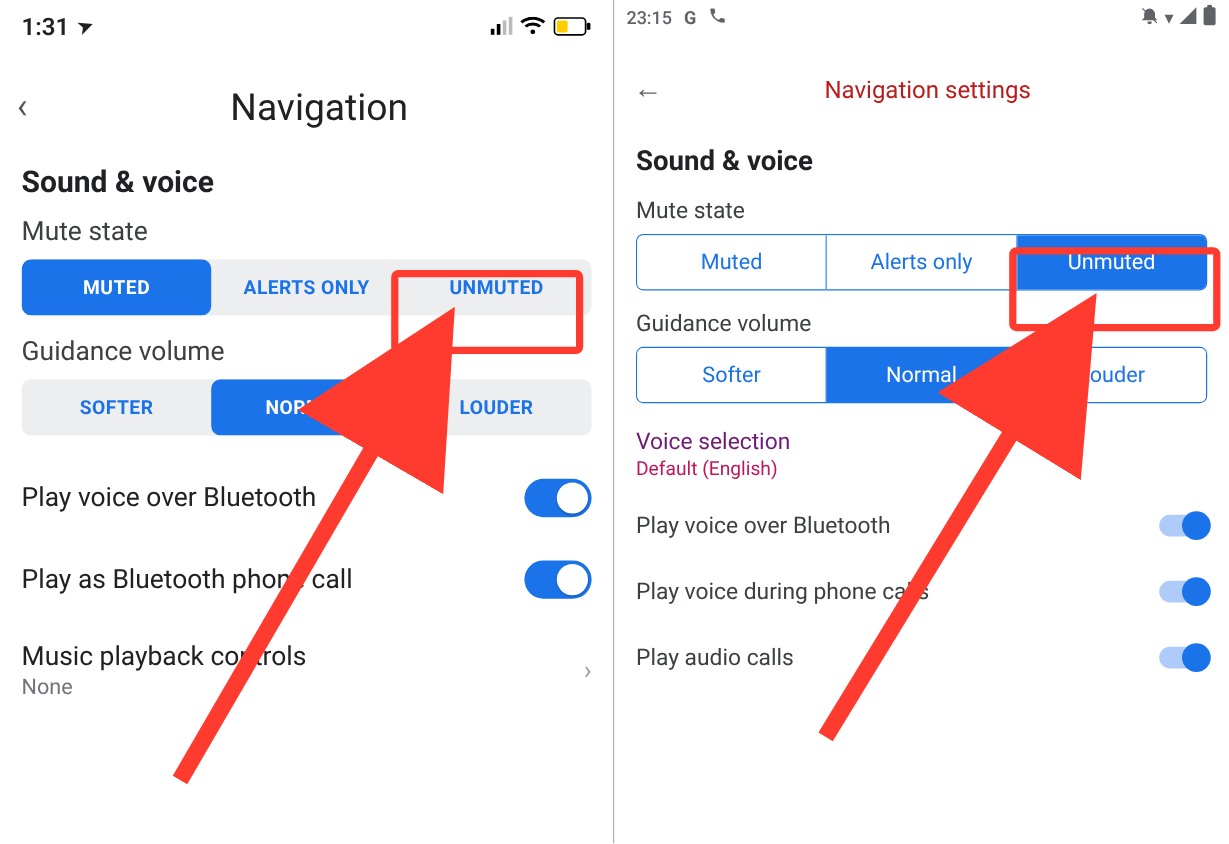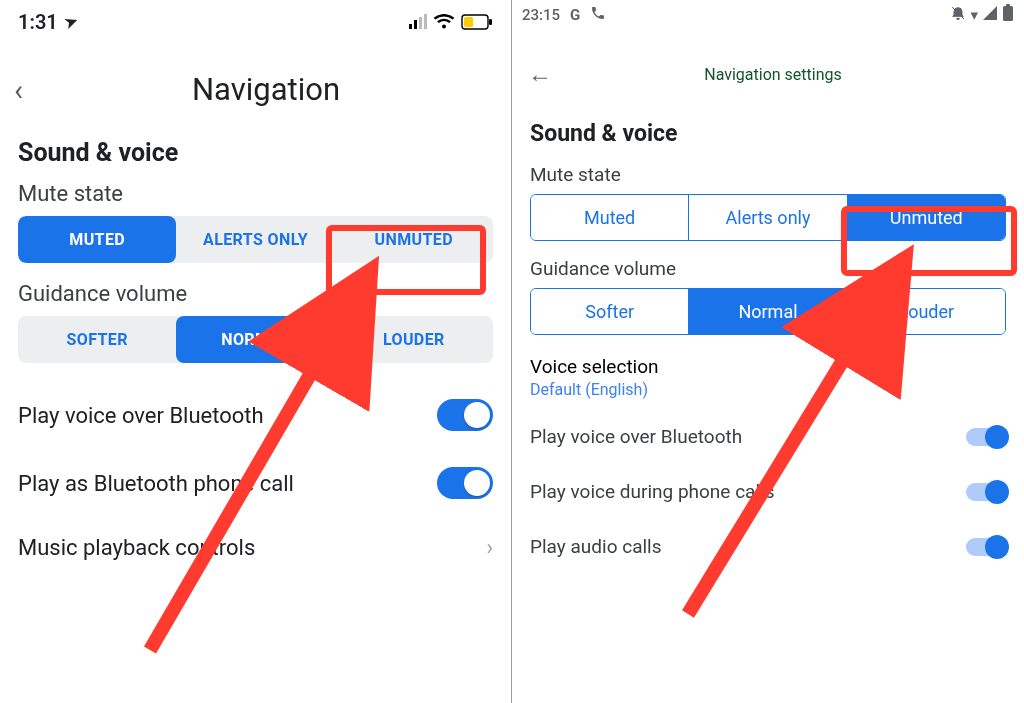--- a/index.html
+++ b/index.html
@@ -126,39 +126,39 @@
   }
   .and-status-left { display: flex; align-items: center; gap: 10px; }
   .and-status-right { display: flex; align-items: center; gap: 4px; }
   .and-ic { display:inline-block; }
 
   .and-header {
     display: flex; align-items: center; gap: 28px;
     padding: 20px 16px 10px 16px; margin-top: 12px;
   }
   .and-back { font-size: 24px; color: #5f6368; cursor: pointer; }
-  .and-title { flex: 1; text-align: center; font-size: 16px; color: #14532d; margin-left:-42px;}
+  .and-title { flex: 1; text-align: center; font-size: 20px; color: #b91c1c; margin-left:-42px;}
   .and-content { padding: 0 18px; }
   .sect-head-and { font-size: 23px; font-weight: 700; margin: 22px 0 16px 0; }
   .subhead-and { font-size: 19px; color: #3c4043; margin: 8px 0 8px 0; }
 
   .seg-and {
     display: flex; border: 1px solid #1a73e8; border-radius: 6px; overflow: hidden;
     margin-bottom: 16px;
   }
   .seg-and-btn {
     flex: 1; text-align: center; padding: 12px 4px; font-size: 18px; color: #1a73e8;
     border-right: 1px solid #1a73e8; cursor: pointer; background: #fff;
   }
   .seg-and-btn:last-child { border-right: none; }
   .seg-and-btn.sel { background: #1a73e8; color: #fff; }
 
   .voice-sel { margin: 20px 0 10px 0; }
-  .voice-sel .vtitle { font-size: 19px; color: #000000; }
-  .voice-sel .vsub { font-size: 16px; color: #3b82f6; margin-top: 2px; }
+  .voice-sel .vtitle { font-size: 19px; color: #701a75; }
+  .voice-sel .vsub { font-size: 16px; color: #be185d; margin-top: 2px; }
 
   .row-and {
     display: flex; align-items: center; justify-content: space-between;
     padding: 16px 0; font-size: 19px; color: #3c4043;
   }
   .and-switch {
     position: relative; width: 40px; height: 18px; cursor: pointer;
   }
   .and-switch .track {
     position: absolute; inset: 0; background: #aecbfa; border-radius: 9px;
@@ -235,20 +235,21 @@
         <div class="row-label">Play voice over Bluetooth</div>
         <div class="ios-toggle"></div>
       </div>
       <div class="row-ios">
         <div class="row-label">Play as Bluetooth phone call</div>
         <div class="ios-toggle"></div>
       </div>
       <div class="row-ios">
         <div class="row-label">
           <div>Music playback controls</div>
+          <div class="row-sub">None</div>
         </div>
         <div class="chev-right">›</div>
       </div>
     </div>
 
     <div class="hl" style="left:326px; top:225px; width:160px; height:70px;"></div>
 
     <svg class="arrow" width="360" height="480" style="left:140px; top:190px;">
       <defs>
           <marker id="ah1" markerWidth="10" markerHeight="10" refX="7" refY="5" orient="auto">

